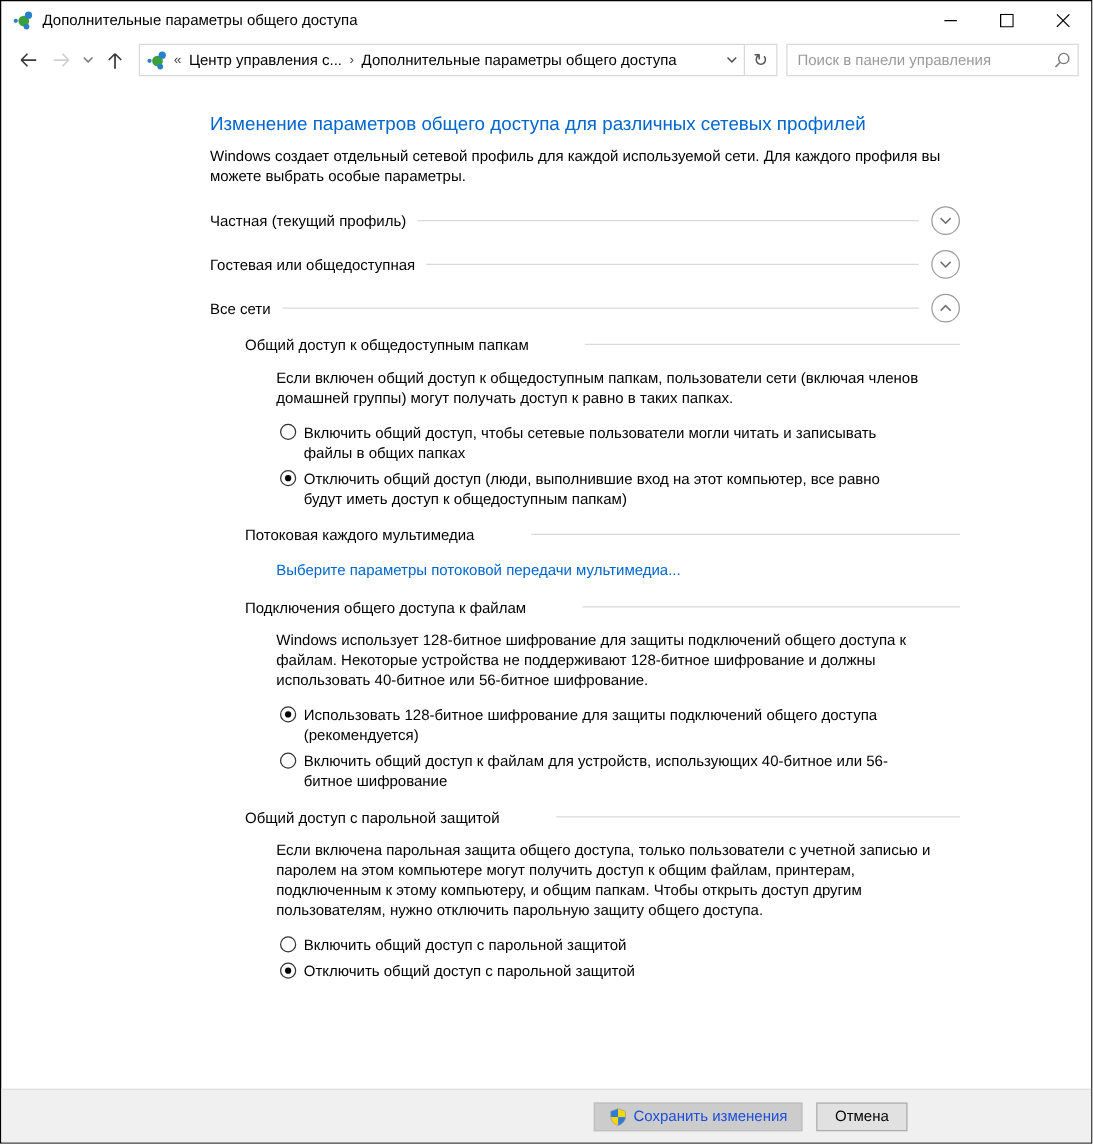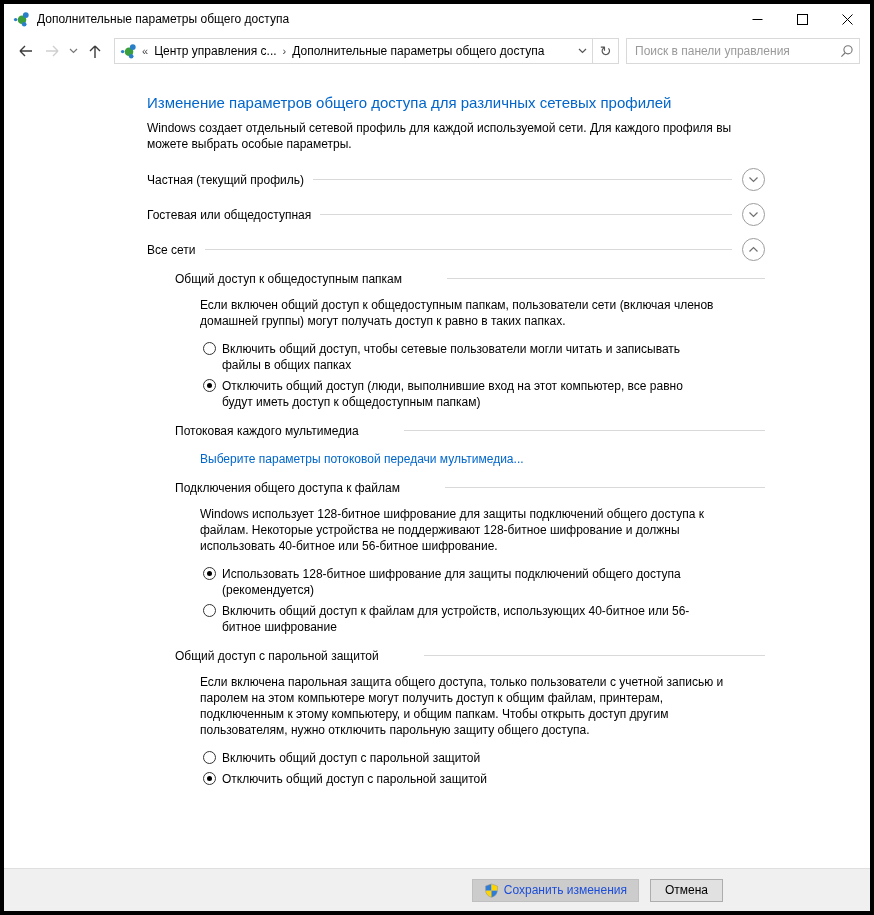--- a/index.html
+++ b/index.html
@@ -1,18 +1,18 @@
 <!DOCTYPE html>
 <html lang="ru"><head>
 <meta charset="utf-8">
 <style>
   html,body{margin:0;padding:0;background:#fff;}
   .window{
     width:874px;height:915px;box-sizing:border-box;
-    border:4px solid #000000;background:#fff;
+    border:1px solid #000000;background:#fff;
     font-family:"Liberation Sans",sans-serif;color:#000;
     display:flex;flex-direction:column;overflow:hidden;
   }
   
   .titlebar{height:30px;flex:none;display:flex;align-items:center;}
   .app-icon{margin-left:9px;flex:none;display:flex;}
   .title-text{margin-left:8px;font-size:12px;white-space:nowrap;}
   .win-controls{margin-left:auto;display:flex;height:100%;}
   .win-btn{width:45px;height:100%;border:none;background:transparent;display:flex;align-items:center;justify-content:center;padding:0;}
   
@@ -24,21 +24,21 @@
   .crumb{white-space:nowrap;cursor:default;}
   .crumb-sep{color:#444;font-size:11px;}
   .addr-caret{border:none;background:transparent;width:20px;height:100%;display:flex;align-items:center;justify-content:center;padding:0;}
   .addr-divider{width:1px;height:24px;background:#d9d9d9;}
   .refresh-btn{border:none;background:transparent;width:25px;height:100%;display:flex;align-items:center;justify-content:center;font-size:14px;color:#555;padding:0;}
   .searchbox{width:234px;height:26px;box-sizing:border-box;border:1px solid #d9d9d9;margin-left:7px;display:flex;align-items:center;background:#fff;}
   .searchbox input{flex:1;min-width:0;border:none;outline:none;padding:0 0 0 8px;font-size:12px;font-family:"Liberation Sans",sans-serif;color:#000;background:transparent;}
   .searchbox input::placeholder{color:#9a9a9a;}
   .search-icon{flex:none;width:26px;display:flex;align-items:center;justify-content:center;}
   
-  .content{flex:1;overflow:hidden;padding:26px 105px 0 143px;}
+  .content{flex:1;overflow:hidden;padding:26px 105px 0 143px;margin-left:24px;}
   .page-heading{margin:0;font-size:15px;font-weight:400;color:#0066cc;white-space:nowrap;}
   .intro{margin:9px 0 0 0;font-size:12px;line-height:16px;width:592px;}
   .profile-row{display:flex;align-items:center;height:23px;margin-top:12px;cursor:default;}
   .profile-row.first{margin-top:16px;}
   .profile-label{font-size:12px;white-space:nowrap;}
   .profile-line{flex:1;height:1px;background:#d9d9d9;margin:0 10px 0 9px;}
   .chev-btn{flex:none;width:23px;height:23px;box-sizing:border-box;border:1px solid #9d9d9d;border-radius:50%;background:#fff;display:flex;align-items:center;justify-content:center;padding:0;}
   
   .allnets{margin-left:28px;margin-top:10px;}
   .subsection{margin-top:13px;}

